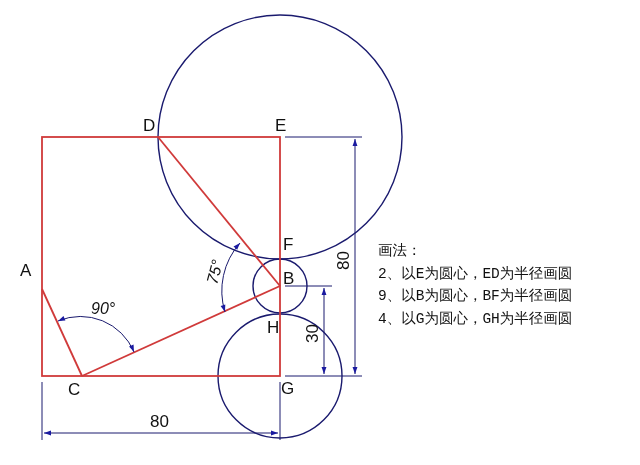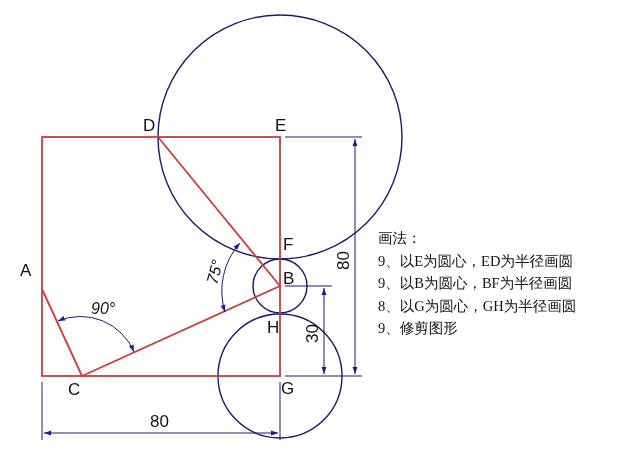--- a/index.html
+++ b/index.html
@@ -1,21 +1,21 @@
 <!DOCTYPE html>
 <html><head>
 <meta charset="utf-8">
 <style>
   html, body { margin: 0; padding: 0; background: #ffffff; }
   body { width: 640px; height: 465px; position: relative; overflow: hidden; font-family: "Liberation Sans", "DejaVu Sans", sans-serif; }
   #figure { position: absolute; left: 0; top: 0; width: 640px; height: 465px; }
   .lbl { font-family: "Liberation Sans", "DejaVu Sans", sans-serif; font-size: 17px; fill: #111; }
   .dim { font-family: "Liberation Sans", "DejaVu Sans", sans-serif; font-size: 17px; fill: #111; }
   .ang { font-family: "Liberation Sans", "DejaVu Sans", sans-serif; font-size: 16px; fill: #111; font-style: italic; }
-  #notes { position: absolute; left: 378px; top: 227px; font-family: Liberation Serif, serif; font-size: 14.5px; color: #111; line-height: 22.5px; }
+  #notes { position: absolute; left: 378px; top: 240px; font-family: Liberation Mono, monospace; font-size: 14.5px; color: #111; line-height: 22.5px; }
   #notes div { white-space: nowrap; }
 </style>
 </head>
 <body>
 
 <svg id="figure" viewBox="0 0 640 465" xmlns="http://www.w3.org/2000/svg">
   <defs>
     <marker id="arr" viewBox="0 0 10 10" refX="10" refY="5" markerWidth="9" markerHeight="7" orient="auto-start-reverse" markerUnits="userSpaceOnUse">
       <path d="M0,1.5 L10,5 L0,8.5 z" fill="#1a1aa0"></path>
     </marker>
@@ -68,17 +68,16 @@
   <text class="dim" x="150" y="427">80</text>
   <text class="dim" transform="translate(349,270) rotate(-90)">80</text>
   <text class="dim" transform="translate(318,343) rotate(-90)">30</text>
 
   <text class="ang" x="91" y="314">90°</text>
   <text class="ang" transform="translate(217,285) rotate(-75)">75°</text>
 </svg>
 
 <div id="notes">
   <div>画法：</div>
-  <div>9、以E为圆心，ED为半径画圆</div>
+  <div>2、以E为圆心，ED为半径画圆</div>
   <div>9、以B为圆心，BF为半径画圆</div>
-  <div>8、以G为圆心，GH为半径画圆</div>
-  <div>9、修剪图形</div>
+  <div>4、以G为圆心，GH为半径画圆</div>
 </div>
 
 </body></html>

